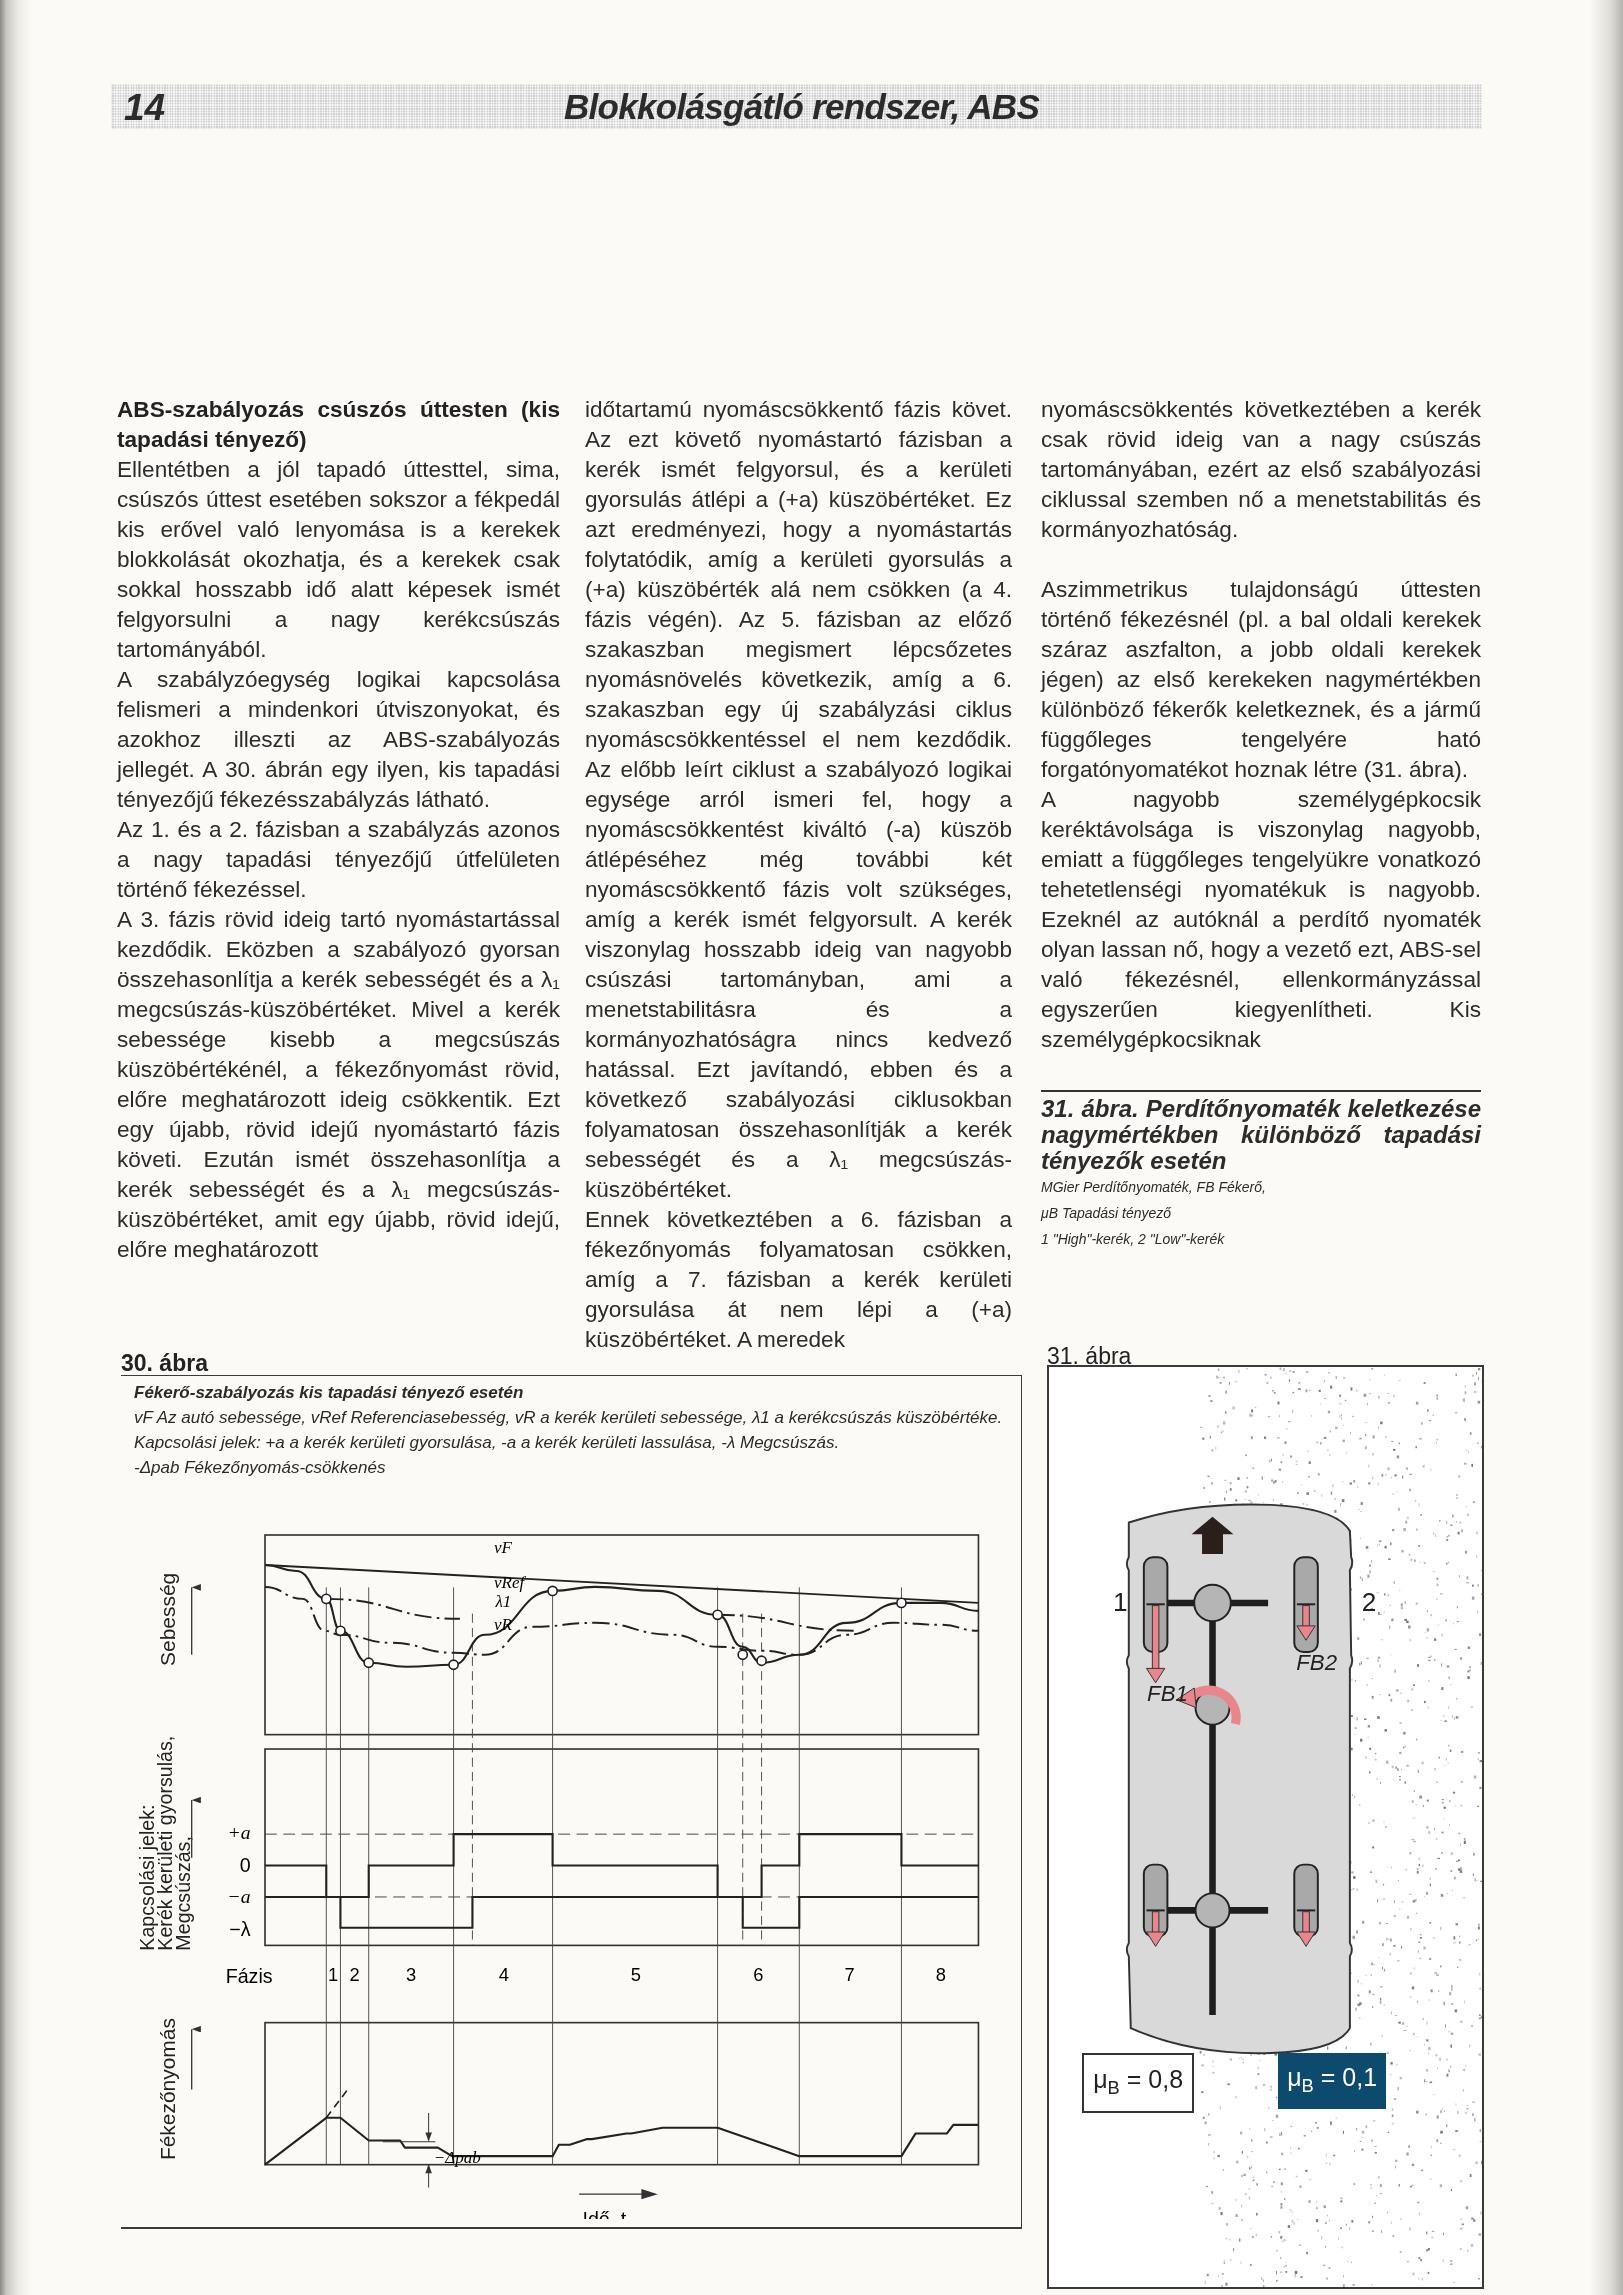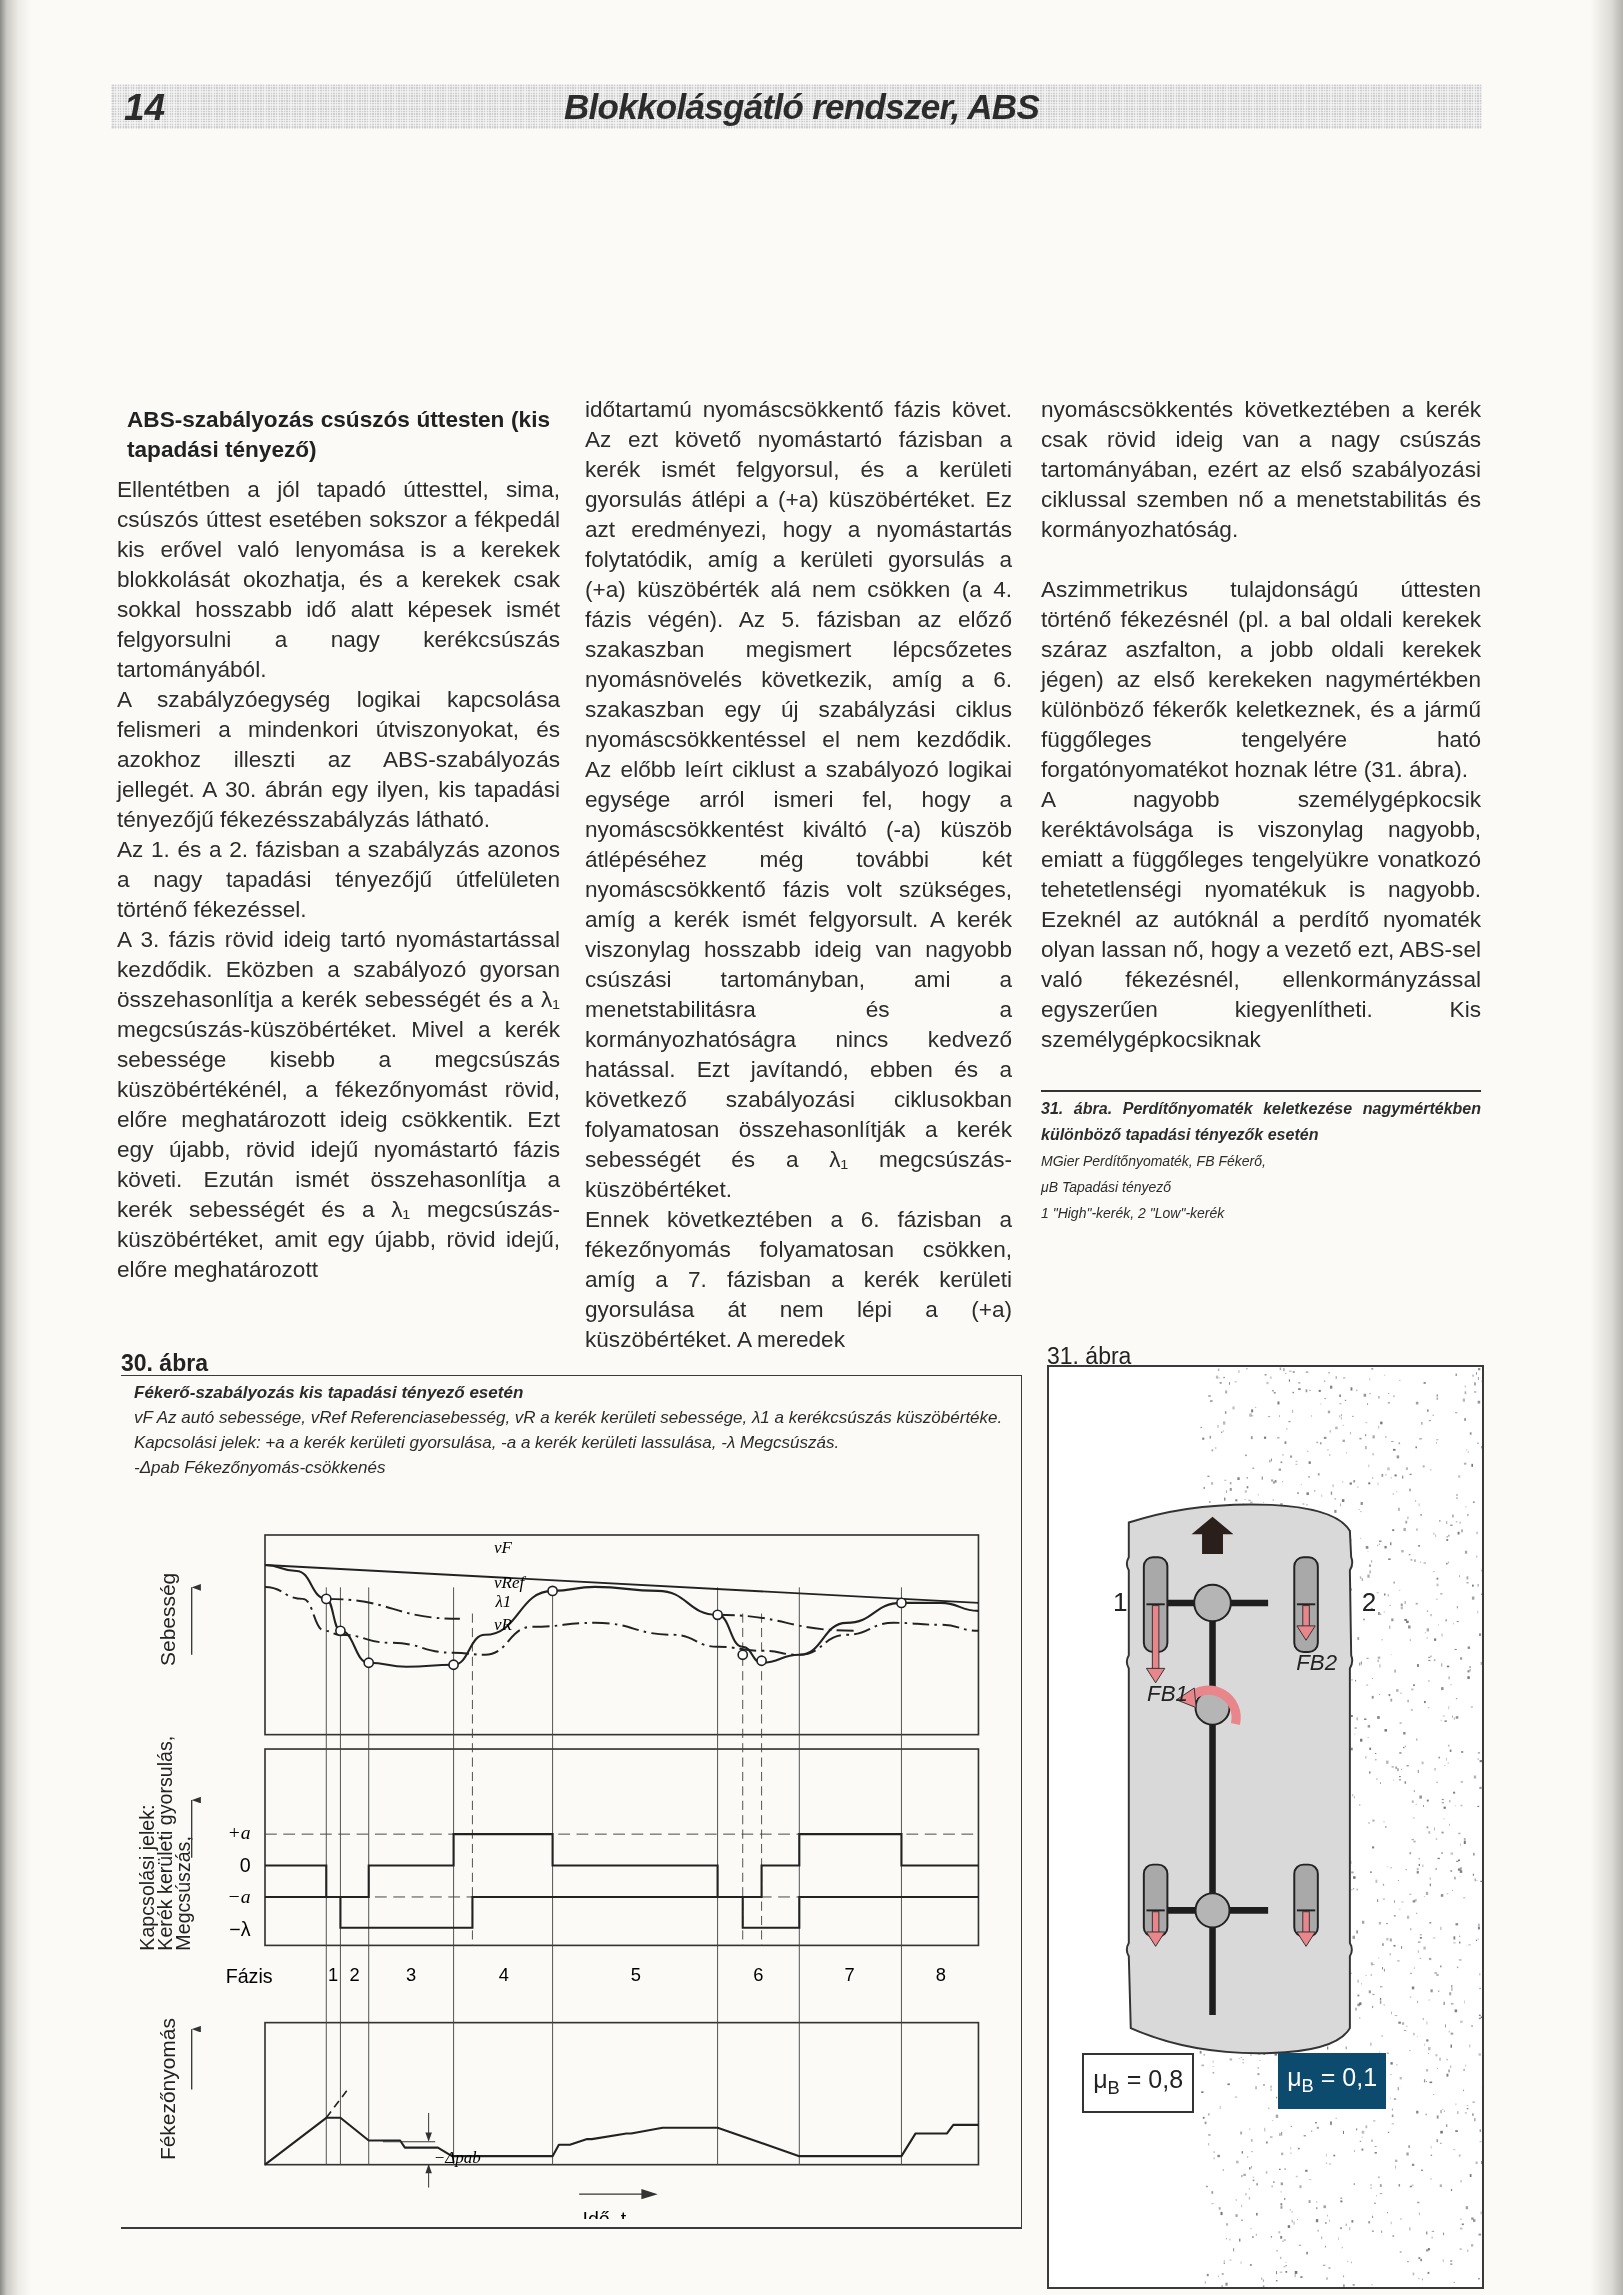--- a/index.html
+++ b/index.html
@@ -12,27 +12,27 @@
   .header { position:absolute; left:111px; top:84px; width:1371px; height:45px;
     background-color:#cfcfcf;
     background-image:repeating-linear-gradient(90deg, rgba(255,255,255,.55) 0 1.3px, transparent 1.3px 2.6px),
                      repeating-linear-gradient(0deg, rgba(255,255,255,.5) 0 1.3px, transparent 1.3px 2.6px); }
   .page-num { position:absolute; left:13px; top:2.6px; font-size:37px; font-weight:bold; font-style:italic; color:#2b2b2b; }
   .running-title { position:absolute; left:10px; right:0; top:2.6px; text-align:center; font-size:35px;
     font-weight:bold; font-style:italic; color:#2b2b2b; letter-spacing:-0.7px; }
 
   .col { position:absolute; top:395px; font-size:22.6px; line-height:30px; text-align:justify; color:#2c2c2c; }
   .col p { margin:0; }
-  .col h3 { margin:10px; font-size:22.6px; line-height:30px; font-weight:bold; color:#222; }
+  .col h3 { margin:0; font-size:22.6px; line-height:30px; font-weight:bold; color:#222; }
   .col1 { left:117px; width:443px; }
   .col2 { left:585px; width:427px; }
   .col3 { left:1041px; width:440px; }
   .gap { height:30px; }
   .caption-rule { border-top:2px solid #333; margin-top:35px; margin-bottom:3.9px; }
-  .caption-title { font-weight:bold; font-style:italic; font-size:16px; line-height:26px; text-align:justify; }
+  .caption-title { font-weight:bold; font-style:italic; font-size:24px; line-height:26px; text-align:justify; }
   .caption-line { font-style:italic; font-size:14px; line-height:26px; text-align:left; }
 
   .fig-label { position:absolute; font-size:23px; font-weight:bold; color:#222; }
   .fig30-box { position:absolute; left:121px; top:1375px; width:900px; height:851px; border:1.3px solid #3a3a3a; border-left:none; border-bottom:2px solid #3a3a3a; }
   .fig30-head { position:absolute; left:134px; top:1380px; width:880px; font-style:italic; font-size:17px; line-height:25px; }
   .fig30-head .t { font-weight:bold; }
   .fig30-svg { position:absolute; left:121px; top:1499px; }
   .fig31-box { position:absolute; left:1047px; top:1365px; width:433px; height:920px; border:2px solid #3a3a3a; overflow:hidden; background:#fff; }
   .fig31-svg { position:absolute; left:0; top:0; }
   .mu-box { position:absolute; font-size:25px; padding:2.6px 9.2px; line-height:42px; }

